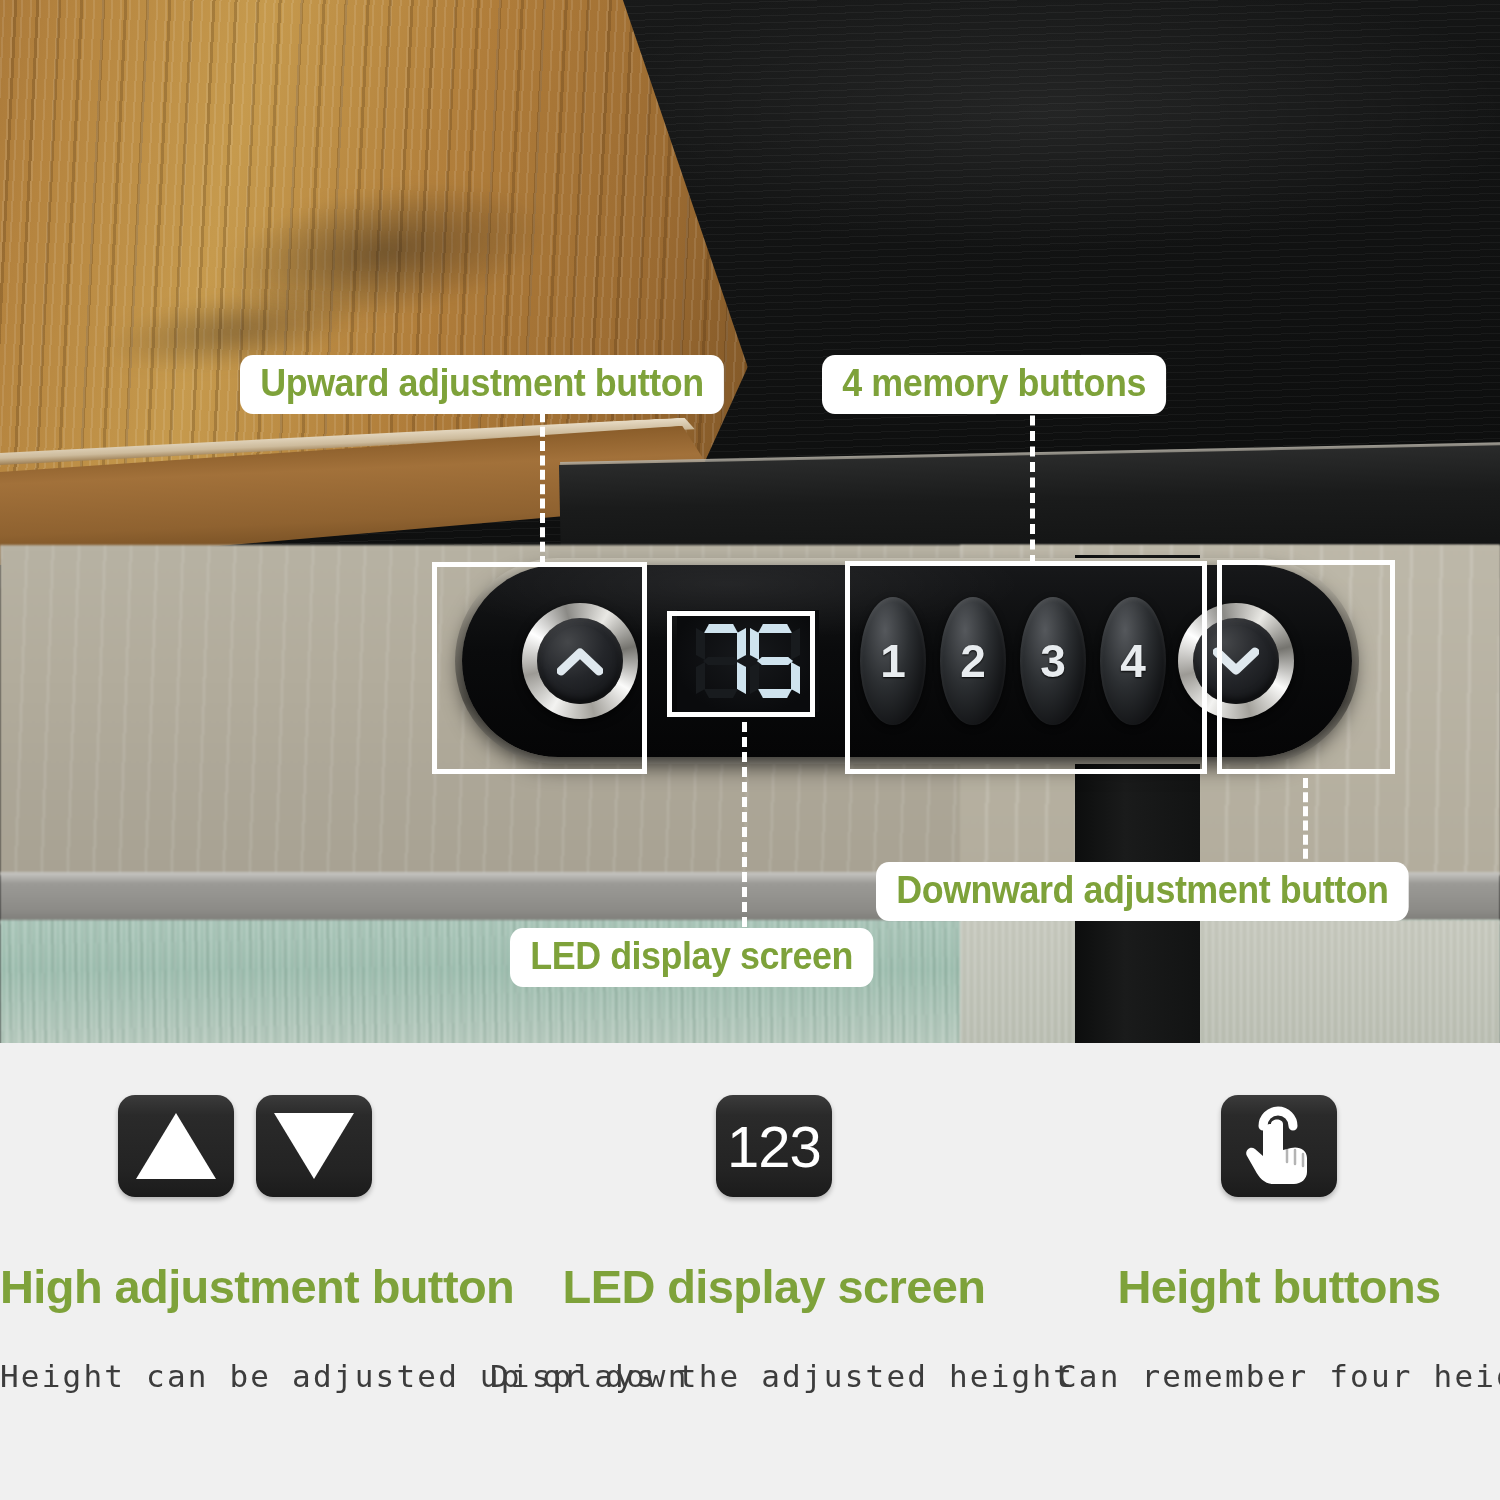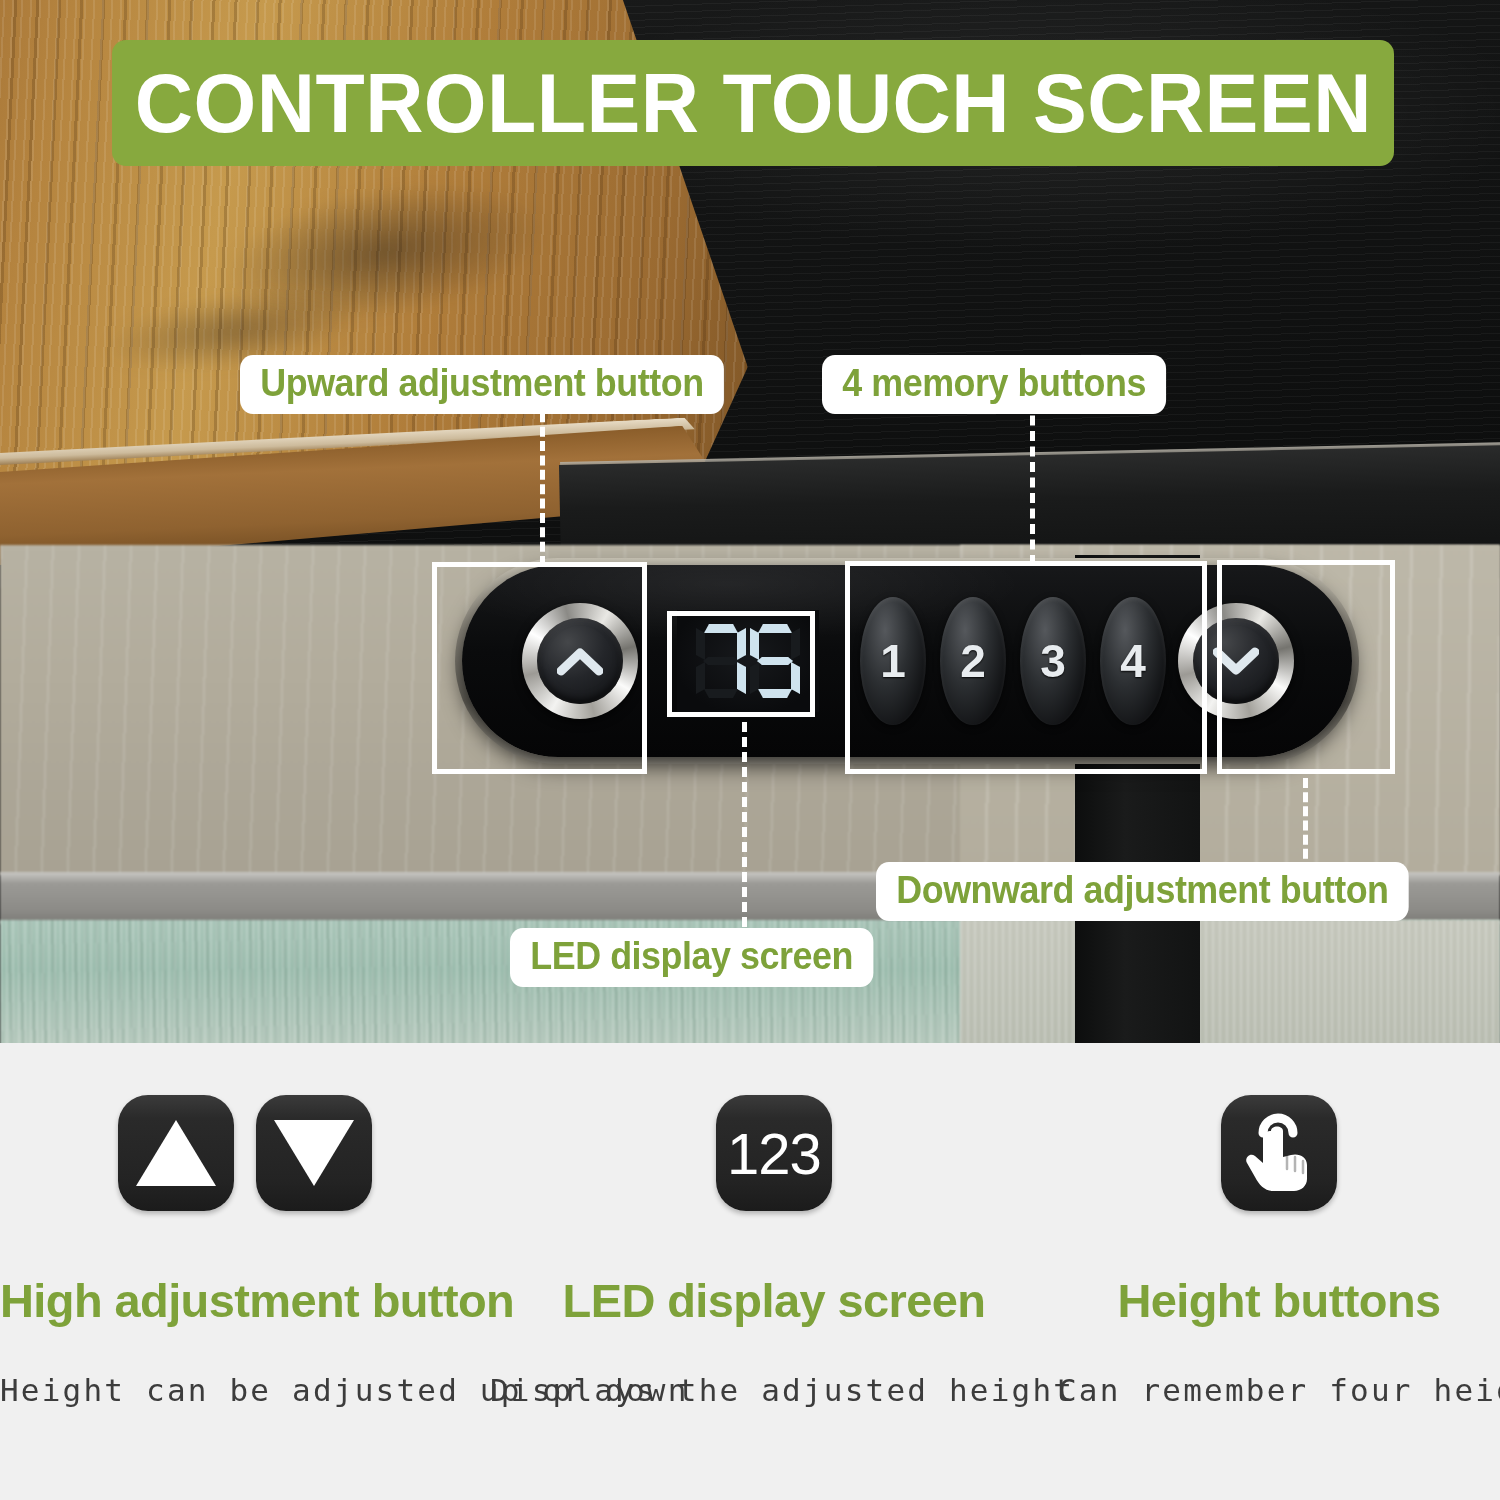--- a/index.html
+++ b/index.html
@@ -227,21 +227,21 @@
   }
 
   
   .features {
     position:absolute; left:0; top:1043px; width:1500px; height:457px;
     background:#f0f0f0;
   }
   .feat { position:absolute; top:0; text-align:center; }
   .feat-icons { display:flex; justify-content:center; gap:22px; margin-top:52px; }
   .ficon {
-    width:116px; height:116px; border-radius:30px;
+    width:116px; height:102px; border-radius:17px;
     background: linear-gradient(180deg,#3b3b3b 0%, #2a2a2a 20%, #232323 75%, #1b1b1b 100%);
     display:flex; align-items:center; justify-content:center;
     box-shadow: 0 3px 5px rgba(0,0,0,.25);
   }
   .tri-up {
     width:0;height:0;border-left:40px solid transparent;border-right:40px solid transparent;
     border-bottom:66px solid #ffffff;
   }
   .tri-dn {
     width:0;height:0;border-left:40px solid transparent;border-right:40px solid transparent;
@@ -344,23 +344,20 @@
     <div class="dash-v" style="left:1030px; top:400px; height:165px;"></div>
     <div class="dash-v" style="left:1303px; top:778px; height:95px;"></div>
     <div class="dash-v" style="left:742px; top:722px; height:205px;"></div>
 
     <div class="pill" style="left:240px; top:355px;">Upward adjustment button</div>
     <div class="pill" style="left:822px; top:355px;">4 memory buttons</div>
     <div class="pill" style="left:876px; top:862px;">Downward adjustment button</div>
     <div class="pill" style="left:510px; top:928px;">LED display screen</div>
   </div>
 
-  <div class="banner">
-    <div class="banner-text">CONTROLLER TOUCH SCREEN</div>
-  </div>
 
   <div class="features">
 
     <div class="feat" style="left:0; width:490px;">
       <div class="feat-icons">
         <div class="ficon">
           <div class="tri-up"></div>
         </div>
         <div class="ficon">
           <div class="tri-dn"></div>

